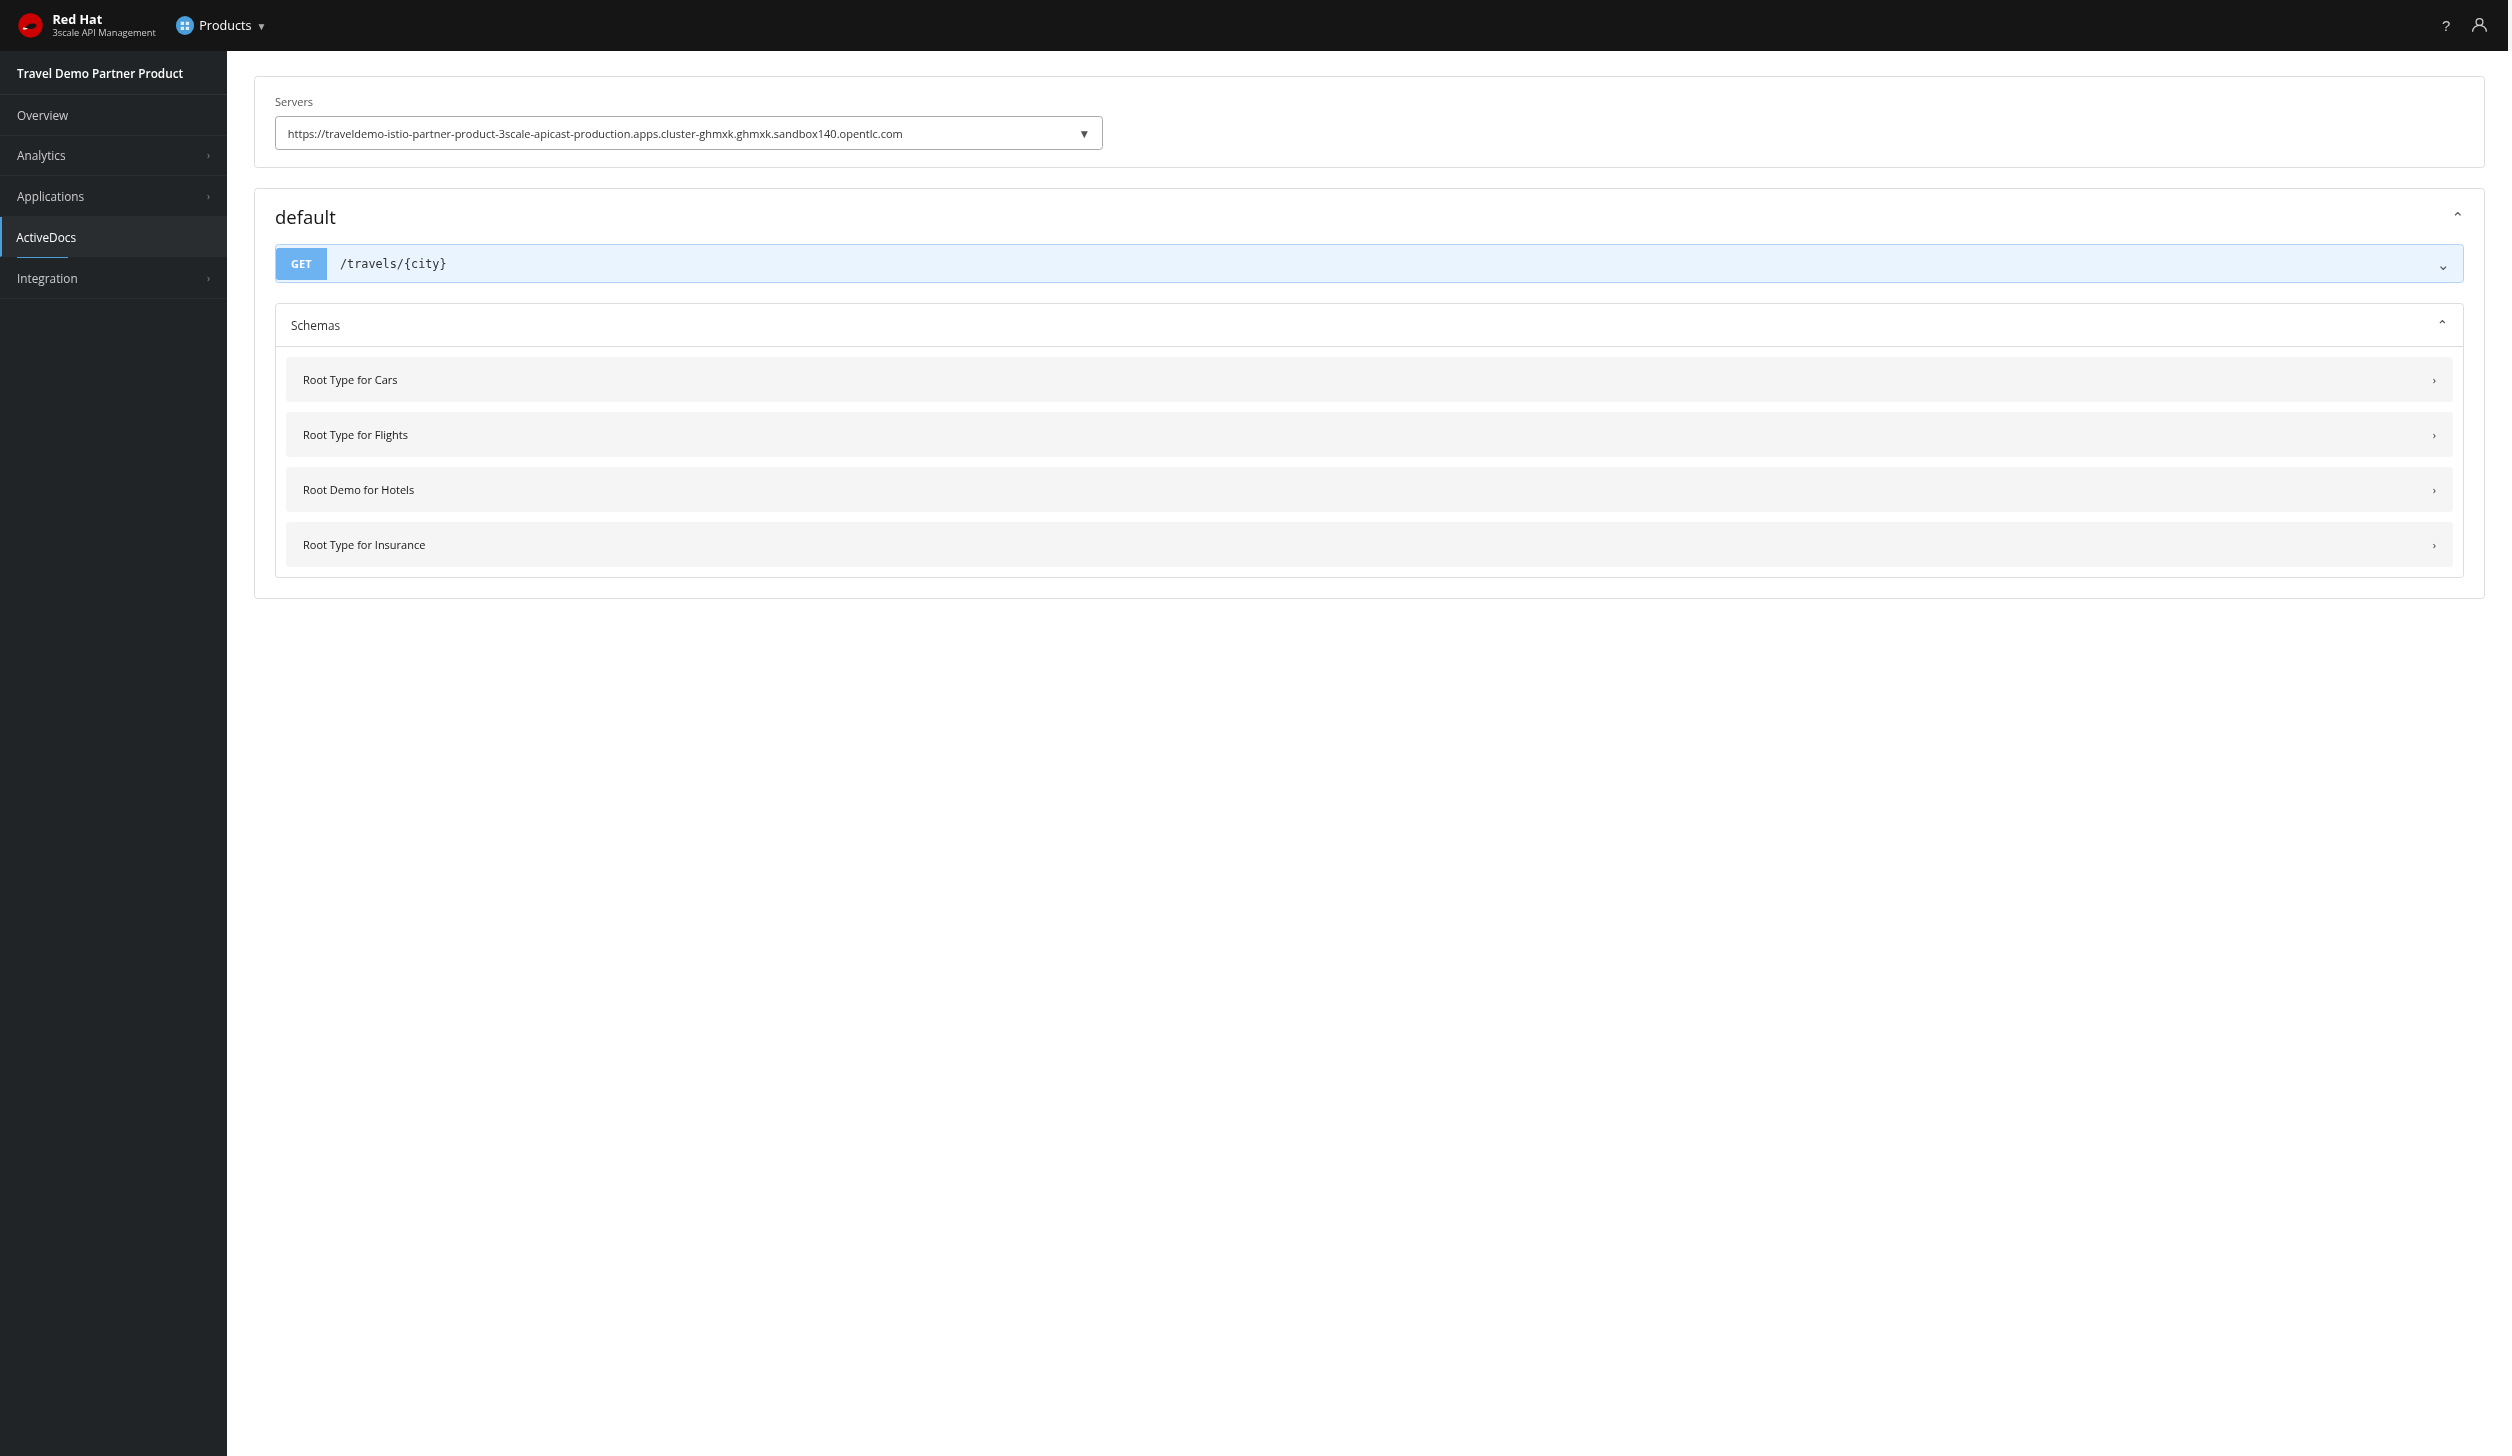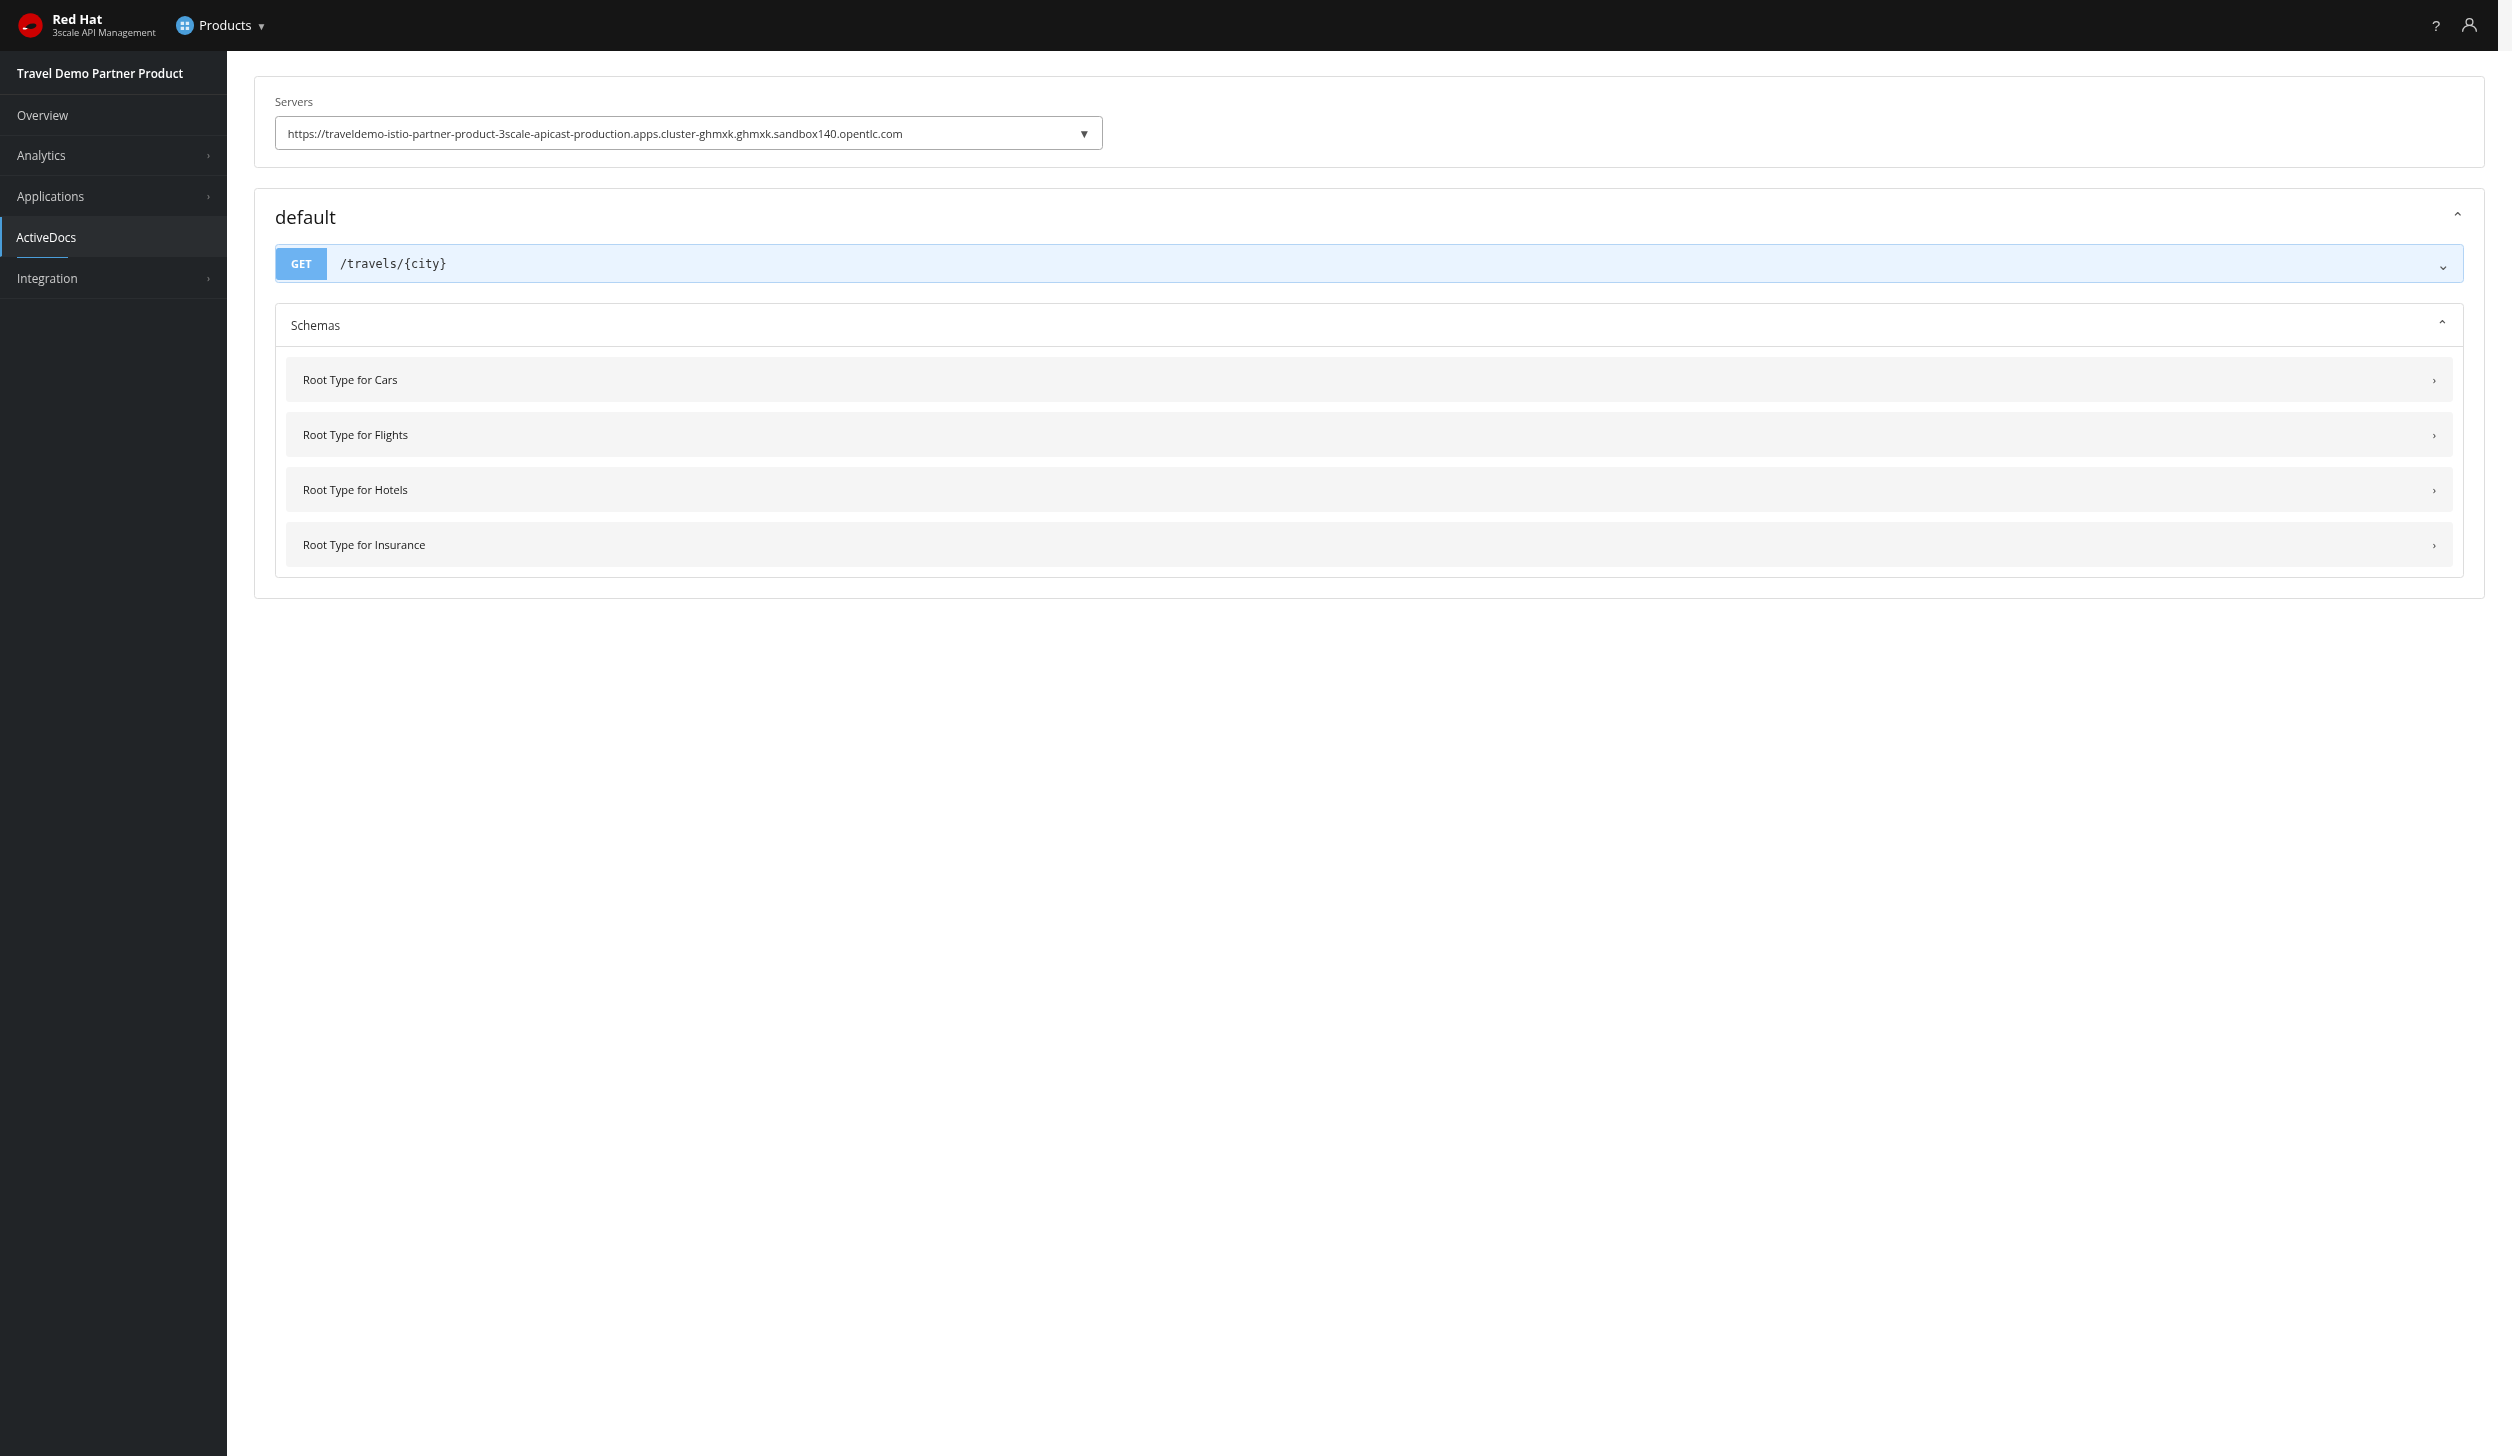--- a/index.html
+++ b/index.html
@@ -8,21 +8,21 @@
     
     .top-nav {
       background: #151515;
       color: #fff;
       height: 51px;
       display: flex;
       align-items: center;
       padding: 0 17px;
       justify-content: space-between;
       position: fixed;
-      top: 0; left: 0; right: 14px;
+      top: 0; left: 0; right: 4px;
       z-index: 100;
     }
     .top-nav-left {
       display: flex;
       align-items: center;
       gap: 20px;
     }
     .brand {
       display: flex;
       align-items: center;
@@ -371,21 +371,21 @@
           <span class="schema-item-label">Root Type for Cars</span>
           <span class="schema-item-chevron">›</span>
         </div>
 
         <div class="schema-item">
           <span class="schema-item-label">Root Type for Flights</span>
           <span class="schema-item-chevron">›</span>
         </div>
 
         <div class="schema-item">
-          <span class="schema-item-label">Root Type for Hotels</span>
+          <span class="schema-item-label">Root Demo for Hotels</span>
           <span class="schema-item-chevron">›</span>
         </div>
 
         <div class="schema-item">
           <span class="schema-item-label">Root Type for Insurance</span>
           <span class="schema-item-chevron">›</span>
         </div>
       </div>
 
     </div>

